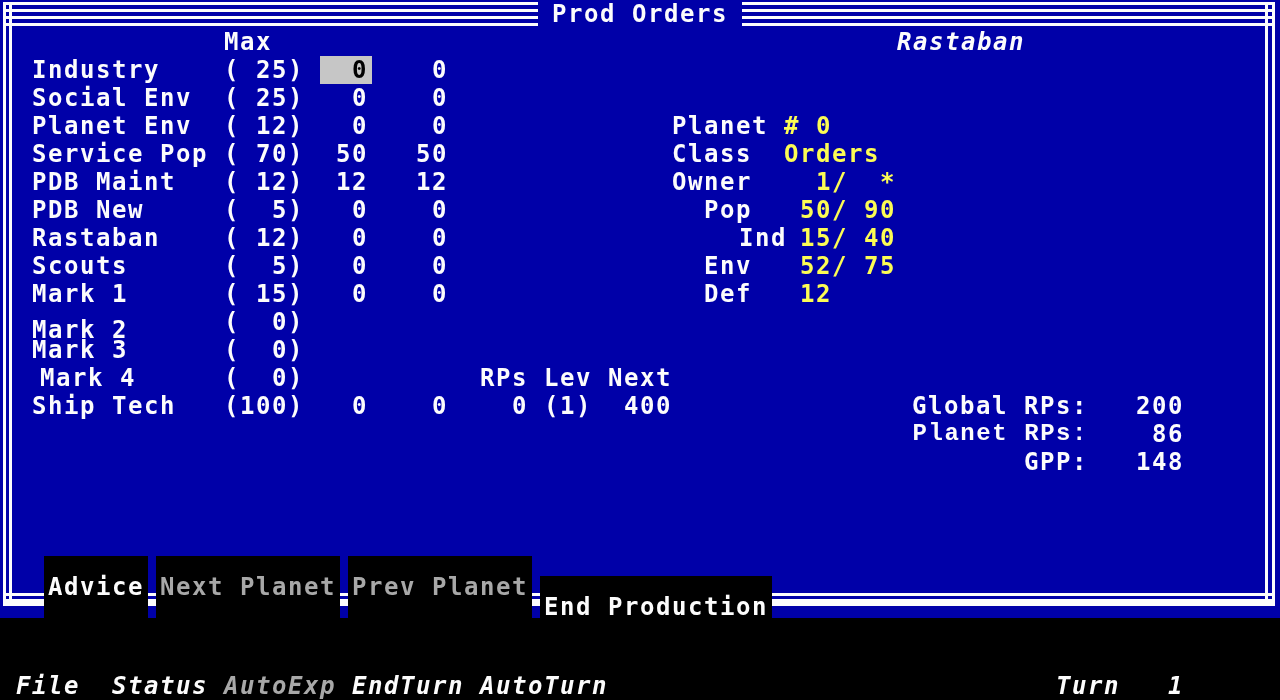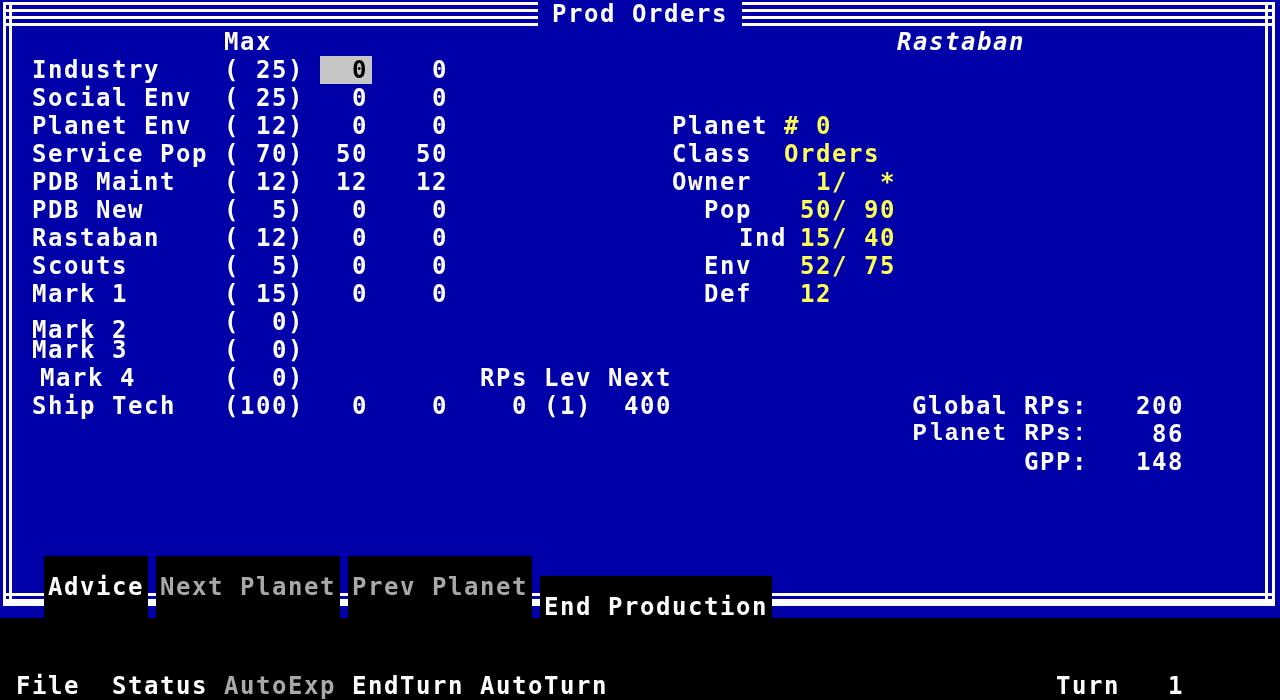--- a/index.html
+++ b/index.html
@@ -15,21 +15,21 @@
   .white{color:var(--white,#fcfcfc);}
   .dim{color:var(--dim,#a8a8a8);}
   .yellow{color:var(--yellow,#fcfc54);}
   .num{text-align:right;padding-right:4px;}
   .hl{background:var(--cursor,#c6c6c6);color:#000;}
   .btn{position:absolute;height:30px;line-height:30px;background:#000;padding:16px 4px;white-space:pre;}
   #title{
     position:absolute;top:0;left:50%;transform:translateX(-50%);
     background:var(--blue,#0000a8);padding:0 14px;color:var(--white,#fcfcfc);white-space:pre;
   }
-  #menubar{position:absolute;left:0;top:618px;width:1280px;height:82px;background:#000;}
+  #menubar{position:absolute;left:0;top:618px;width:1280px;height:82px;background:#000;font-style:italic;}
   .menu-item{position:absolute;top:54px;height:28px;white-space:pre;}
 </style>
 </head>
 <body>
 
 <div id="screen">
 
   <div id="window">
 
     <div class="hline" style="left:3px;top:2px;width:1272px;height:3px;"></div>

